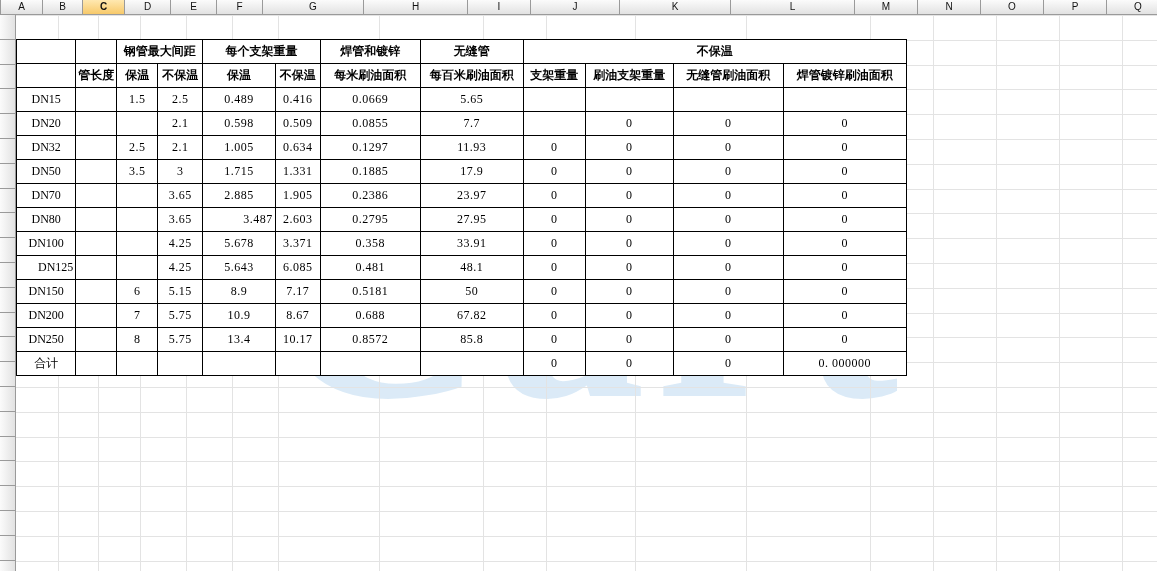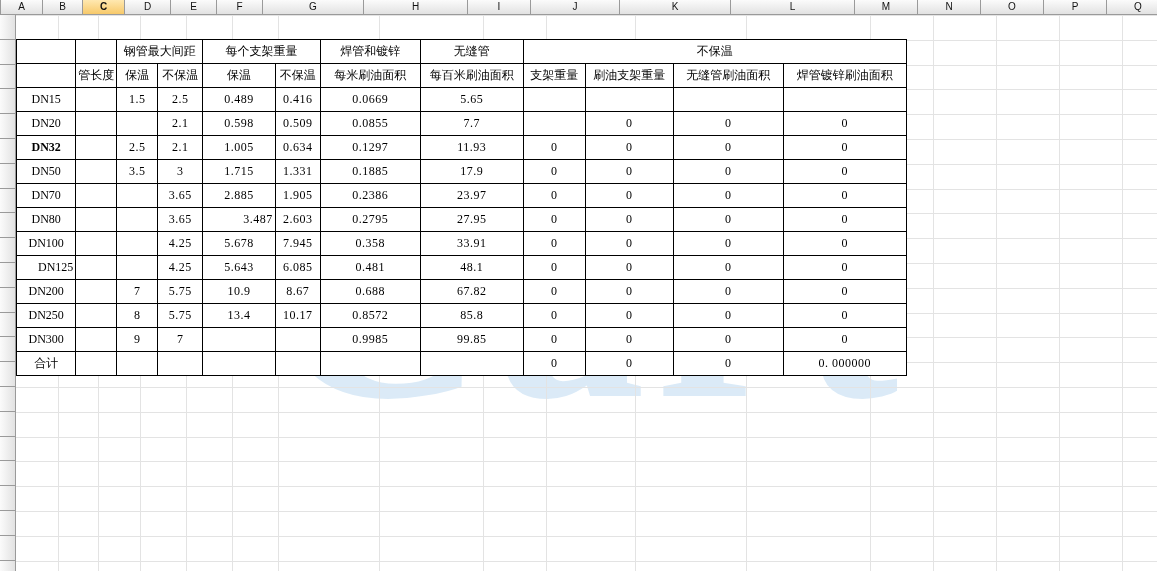--- a/index.html
+++ b/index.html
@@ -64,21 +64,21 @@
     padding:0 2px;
     text-align:center;
     vertical-align:middle;
     font-size:12px;
     height:24px;
     box-sizing:border-box;
     background:#ffffff;
     font-family:"Liberation Serif", serif;
     white-space:nowrap;
   }
-  td.hdr{font-family:"Liberation Sans", sans-serif;font-size:12px;}
+  td.hdr{font-family:"Liberation Sans", sans-serif;font-size:12px;font-weight:bold;}
   td.lbl{font-family:"Liberation Serif", serif;}
   td.orange{background:#fdebdc;}
   td.blue{background:#d9eaf7;}
   td.sel{outline:2px solid #4a4a4a;outline-offset:-2px;}
   .mono-num{font-family:"Liberation Serif", serif;letter-spacing:.5px;}
 </style>
 </head>
 <body>
 
 <div id="watermark">
@@ -225,21 +225,21 @@
           <td class="mono-num" style="width: 45px;">0.598</td>
           <td class="mono-num" style="width: 45px;">0.509</td>
           <td class="mono-num" style="width: 100px;">0.0855</td>
           <td class="mono-num" style="width: 103px;">7.7</td>
           <td class="mono-num" style="width: 62px;"></td>
           <td class="mono-num" style="width: 88px;">0</td>
           <td class="mono-num" style="width: 110px;">0</td>
           <td class="mono-num" style="width: 123px;">0</td>
         </tr>
         <tr>
-          <td class="lbl orange" style="width: 41px; font-weight: bold;">DN32</td>
+          <td class="lbl orange" style="width: 41px;">DN32</td>
           <td class="mono-num orange" style="width: 39px;"></td>
           <td class="mono-num orange" style="width: 41px;">2.5</td>
           <td class="mono-num orange" style="width: 45px;">2.1</td>
           <td class="mono-num orange" style="width: 45px;">1.005</td>
           <td class="mono-num orange" style="width: 45px;">0.634</td>
           <td class="mono-num orange" style="width: 100px;">0.1297</td>
           <td class="mono-num orange" style="width: 103px;">11.93</td>
           <td class="mono-num orange" style="width: 62px;">0</td>
           <td class="mono-num orange" style="width: 88px;">0</td>
           <td class="mono-num orange" style="width: 110px;">0</td>
@@ -286,37 +286,51 @@
           <td class="mono-num orange" style="width: 88px;">0</td>
           <td class="mono-num orange" style="width: 110px;">0</td>
           <td class="mono-num orange" style="width: 123px;">0</td>
         </tr>
         <tr>
           <td class="lbl blue" style="width: 41px;">DN100</td>
           <td class="mono-num blue" style="width: 39px;"></td>
           <td class="mono-num blue" style="width: 41px;"></td>
           <td class="mono-num blue" style="width: 45px;">4.25</td>
           <td class="mono-num blue" style="width: 45px;">5.678</td>
-          <td class="mono-num blue" style="width: 45px;">7.945</td>
+          <td class="mono-num blue" style="width: 45px;">3.371</td>
           <td class="mono-num blue" style="width: 100px;">0.358</td>
           <td class="mono-num blue" style="width: 103px;">33.91</td>
           <td class="mono-num blue" style="width: 62px;">0</td>
           <td class="mono-num blue" style="width: 88px;">0</td>
           <td class="mono-num blue" style="width: 110px;">0</td>
           <td class="mono-num blue" style="width: 123px;">0</td>
         </tr>
         <tr>
           <td class="lbl orange" style="width: 41px; padding-left: 21px;">DN125</td>
           <td class="mono-num orange" style="width: 39px;"></td>
           <td class="mono-num orange" style="width: 41px;"></td>
           <td class="mono-num orange" style="width: 45px;">4.25</td>
           <td class="mono-num orange" style="width: 45px;">5.643</td>
           <td class="mono-num orange" style="width: 45px; margin-top: 18px;">6.085</td>
           <td class="mono-num orange" style="width: 100px;">0.481</td>
           <td class="mono-num orange" style="width: 103px;">48.1</td>
+          <td class="mono-num orange" style="width: 62px;">0</td>
+          <td class="mono-num orange" style="width: 88px;">0</td>
+          <td class="mono-num orange" style="width: 110px;">0</td>
+          <td class="mono-num orange" style="width: 123px;">0</td>
+        </tr>
+        <tr>
+          <td class="lbl orange" style="width: 41px;">DN150</td>
+          <td class="mono-num orange" style="width: 39px;"></td>
+          <td class="mono-num orange" style="width: 41px;">6</td>
+          <td class="mono-num orange" style="width: 45px;">5.15</td>
+          <td class="mono-num orange" style="width: 45px;">8.9</td>
+          <td class="mono-num orange" style="width: 45px;">7.17</td>
+          <td class="mono-num orange" style="width: 100px;">0.5181</td>
+          <td class="mono-num orange" style="width: 103px;">50</td>
           <td class="mono-num orange" style="width: 62px;">0</td>
           <td class="mono-num orange" style="width: 88px;">0</td>
           <td class="mono-num orange" style="width: 110px;">0</td>
           <td class="mono-num orange" style="width: 123px;">0</td>
         </tr>
         <tr>
           <td class="lbl orange" style="width: 41px;">DN200</td>
           <td class="mono-num orange" style="width: 39px;"></td>
           <td class="mono-num orange" style="width: 41px;">7</td>
           <td class="mono-num orange" style="width: 45px;">5.75</td>
@@ -337,34 +351,20 @@
           <td class="mono-num" style="width: 45px;">13.4</td>
           <td class="mono-num" style="width: 45px;">10.17</td>
           <td class="mono-num" style="width: 100px;">0.8572</td>
           <td class="mono-num" style="width: 103px;">85.8</td>
           <td class="mono-num" style="width: 62px;">0</td>
           <td class="mono-num" style="width: 88px;">0</td>
           <td class="mono-num" style="width: 110px;">0</td>
           <td class="mono-num" style="width: 123px;">0</td>
         </tr>
         <tr>
-          <td class="lbl blue" style="width: 41px;">DN300</td>
-          <td class="mono-num blue" style="width: 39px;"></td>
-          <td class="mono-num blue" style="width: 41px;">9</td>
-          <td class="mono-num blue" style="width: 45px;">7</td>
-          <td class="mono-num blue" style="width: 45px;"></td>
-          <td class="mono-num blue" style="width: 45px;"></td>
-          <td class="mono-num blue" style="width: 100px;">0.9985</td>
-          <td class="mono-num blue" style="width: 103px;">99.85</td>
-          <td class="mono-num blue" style="width: 62px;">0</td>
-          <td class="mono-num blue" style="width: 88px;">0</td>
-          <td class="mono-num blue" style="width: 110px;">0</td>
-          <td class="mono-num blue" style="width: 123px;">0</td>
-        </tr>
-        <tr>
           <td class="lbl" style="width: 41px;">合计</td>
           <td class="mono-num" style="width: 39px;"></td>
           <td class="mono-num" style="width: 41px;"></td>
           <td class="mono-num" style="width: 45px;"></td>
           <td class="mono-num" style="width: 45px;"></td>
           <td class="mono-num" style="width: 45px;"></td>
           <td class="mono-num" style="width: 100px;"></td>
           <td class="mono-num" style="width: 103px;"></td>
           <td class="mono-num" style="width: 62px;">0</td>
           <td class="mono-num" style="width: 88px;">0</td>

